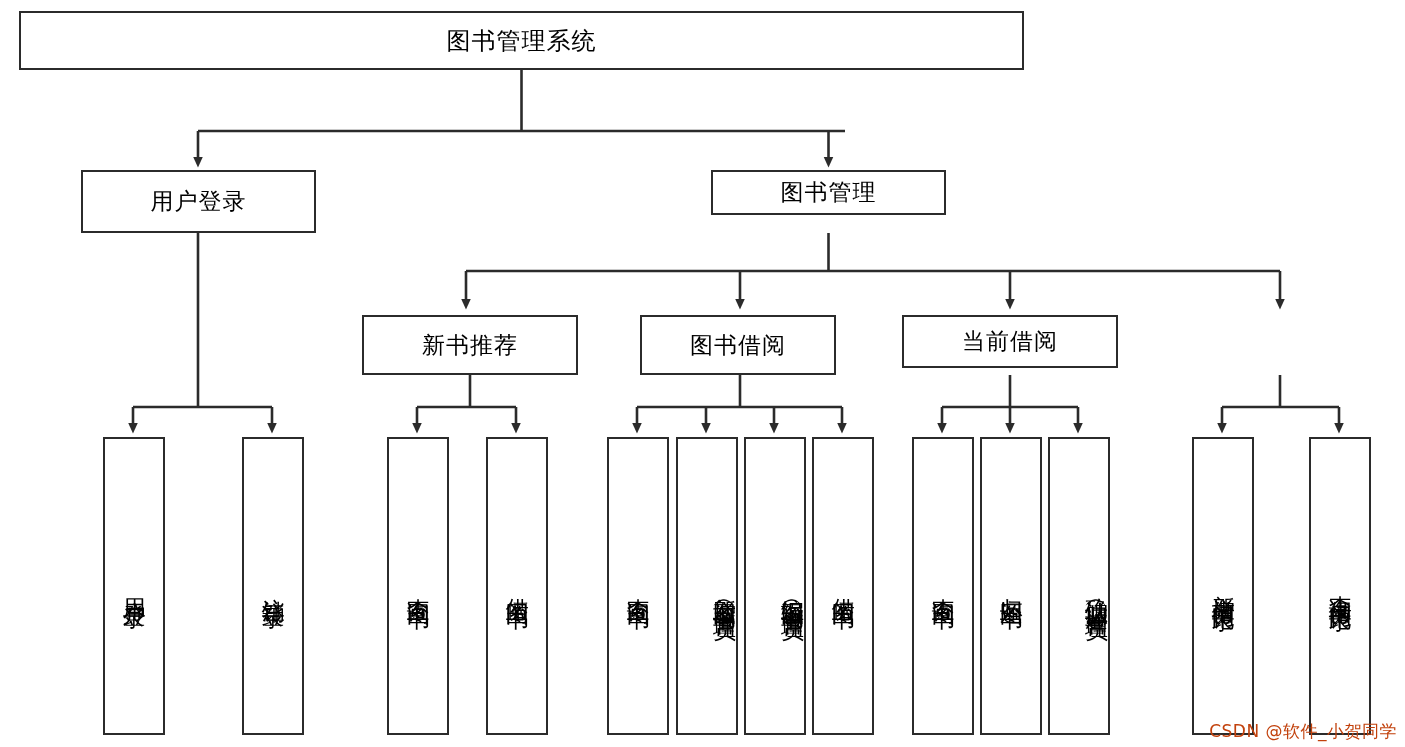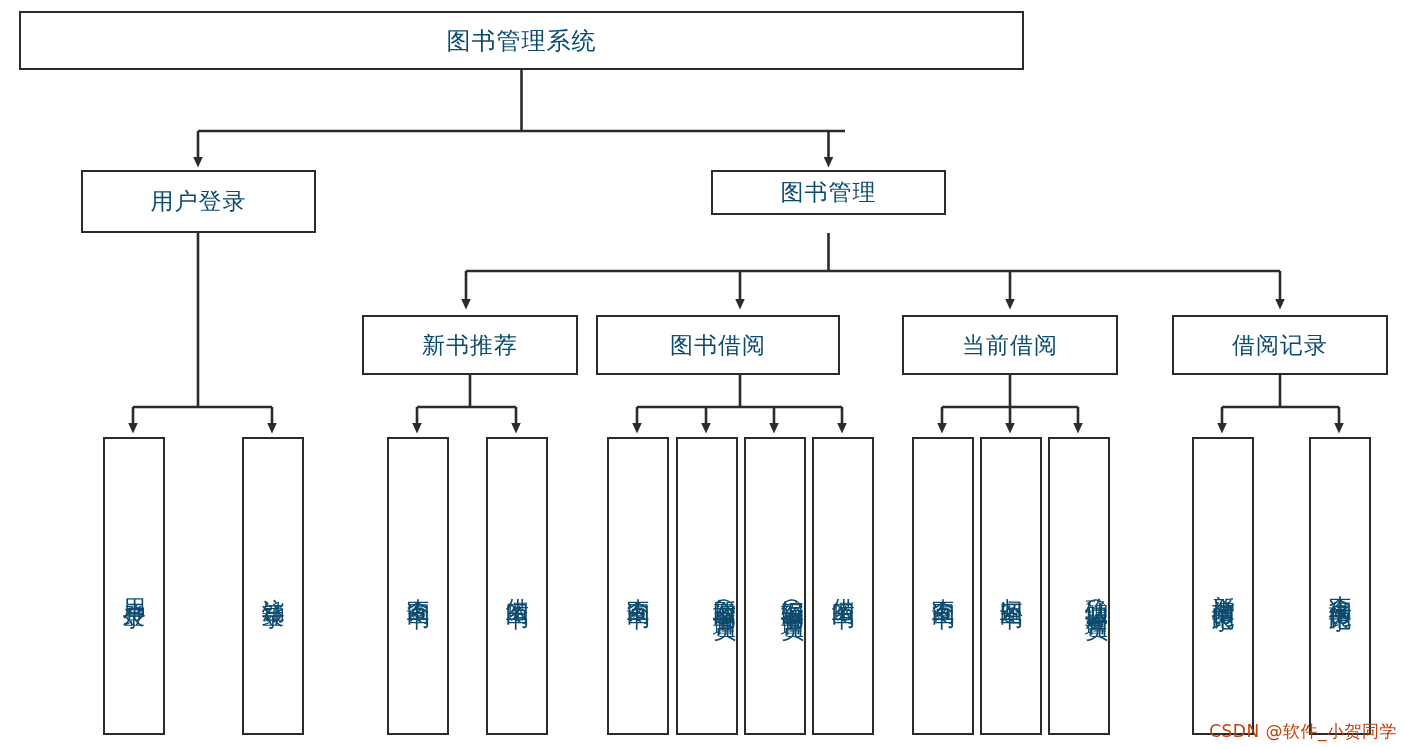--- a/index.html
+++ b/index.html
@@ -3,21 +3,21 @@
 <meta charset="utf-8">
 <style>
   html,body{margin:0;padding:0;background:#ffffff;}
   body{width:1405px;height:747px;overflow:hidden;
        font-family:"DejaVu Sans","Liberation Sans",sans-serif;}
   #canvas{position:relative;width:1405px;height:747px;background:#fff;}
   svg#wires{position:absolute;left:0;top:0;width:1405px;height:747px;pointer-events:none;}
 
   .node{position:absolute;box-sizing:border-box;background:#ffffff;
         border:2px solid #2b2b2b;display:flex;align-items:center;
-        justify-content:center;color:#0c4a6e;}
+        justify-content:center;color:#000000;}
   .node.h{font-size:23px;letter-spacing:1px;}
   .node.root{font-size:24px;}
   .node.leaf{writing-mode:vertical-rl;text-orientation:upright;
              font-size:23px;letter-spacing:3px;
              align-items:flex-start;justify-content:center;padding-top:14px;
              line-height:1.02;}
   .node.leaf.short{align-items:center;padding-top:0;}
   .wm{position:absolute;right:8px;bottom:4px;font-size:17px;color:#c2410c;
       letter-spacing:.5px;white-space:nowrap;}
 </style>
@@ -75,23 +75,22 @@
       <path d="M1339,407 L1339,424" marker-end="url(#ar)"></path>
     </g>
   </svg>
 
   <div class="node h root" style="left:19px;top:11px;width:1005px;height:59px;">图书管理系统</div>
 
   <div class="node h" style="left:81px;top:170px;width:235px;height:63px;">用户登录</div>
   <div class="node h" style="left:711px;top:170px;width:235px;height:45px;">图书管理</div>
 
   <div class="node h" style="left:362px;top:315px;width:216px;height:60px;">新书推荐</div>
-  <div class="node h" style="left:596px;top:315px;width:244px;height:60px;">图书借阅</div>
-  <div class="node h" style="left:902px;top:315px;width:216px;height:60px;">当前借阅</div>
-  <div class="node h" style="left:1172px;top:315px;width:216px;height:60px;">借阅记录</div>
+  <div class="node h" style="left:640px;top:315px;width:196px;height:60px;">图书借阅</div>
+  <div class="node h" style="left:902px;top:315px;width:216px;height:53px;">当前借阅</div>
 
   <div class="node leaf short" style="left:103px;top:437px;width:62px;height:298px;">用户登录</div>
   <div class="node leaf short" style="left:242px;top:437px;width:62px;height:298px;">注销登录</div>
 
   <div class="node leaf short" style="left:387px;top:437px;width:62px;height:298px;">查询图书</div>
   <div class="node leaf short" style="left:486px;top:437px;width:62px;height:298px;">借阅图书</div>
 
   <div class="node leaf short" style="left:607px;top:437px;width:62px;height:298px;">查询图书</div>
   <div class="node leaf" style="left:676px;top:437px;width:62px;height:298px;">新增图书（管理员）</div>
   <div class="node leaf" style="left:744px;top:437px;width:62px;height:298px;">编辑图书（管理员）</div>

